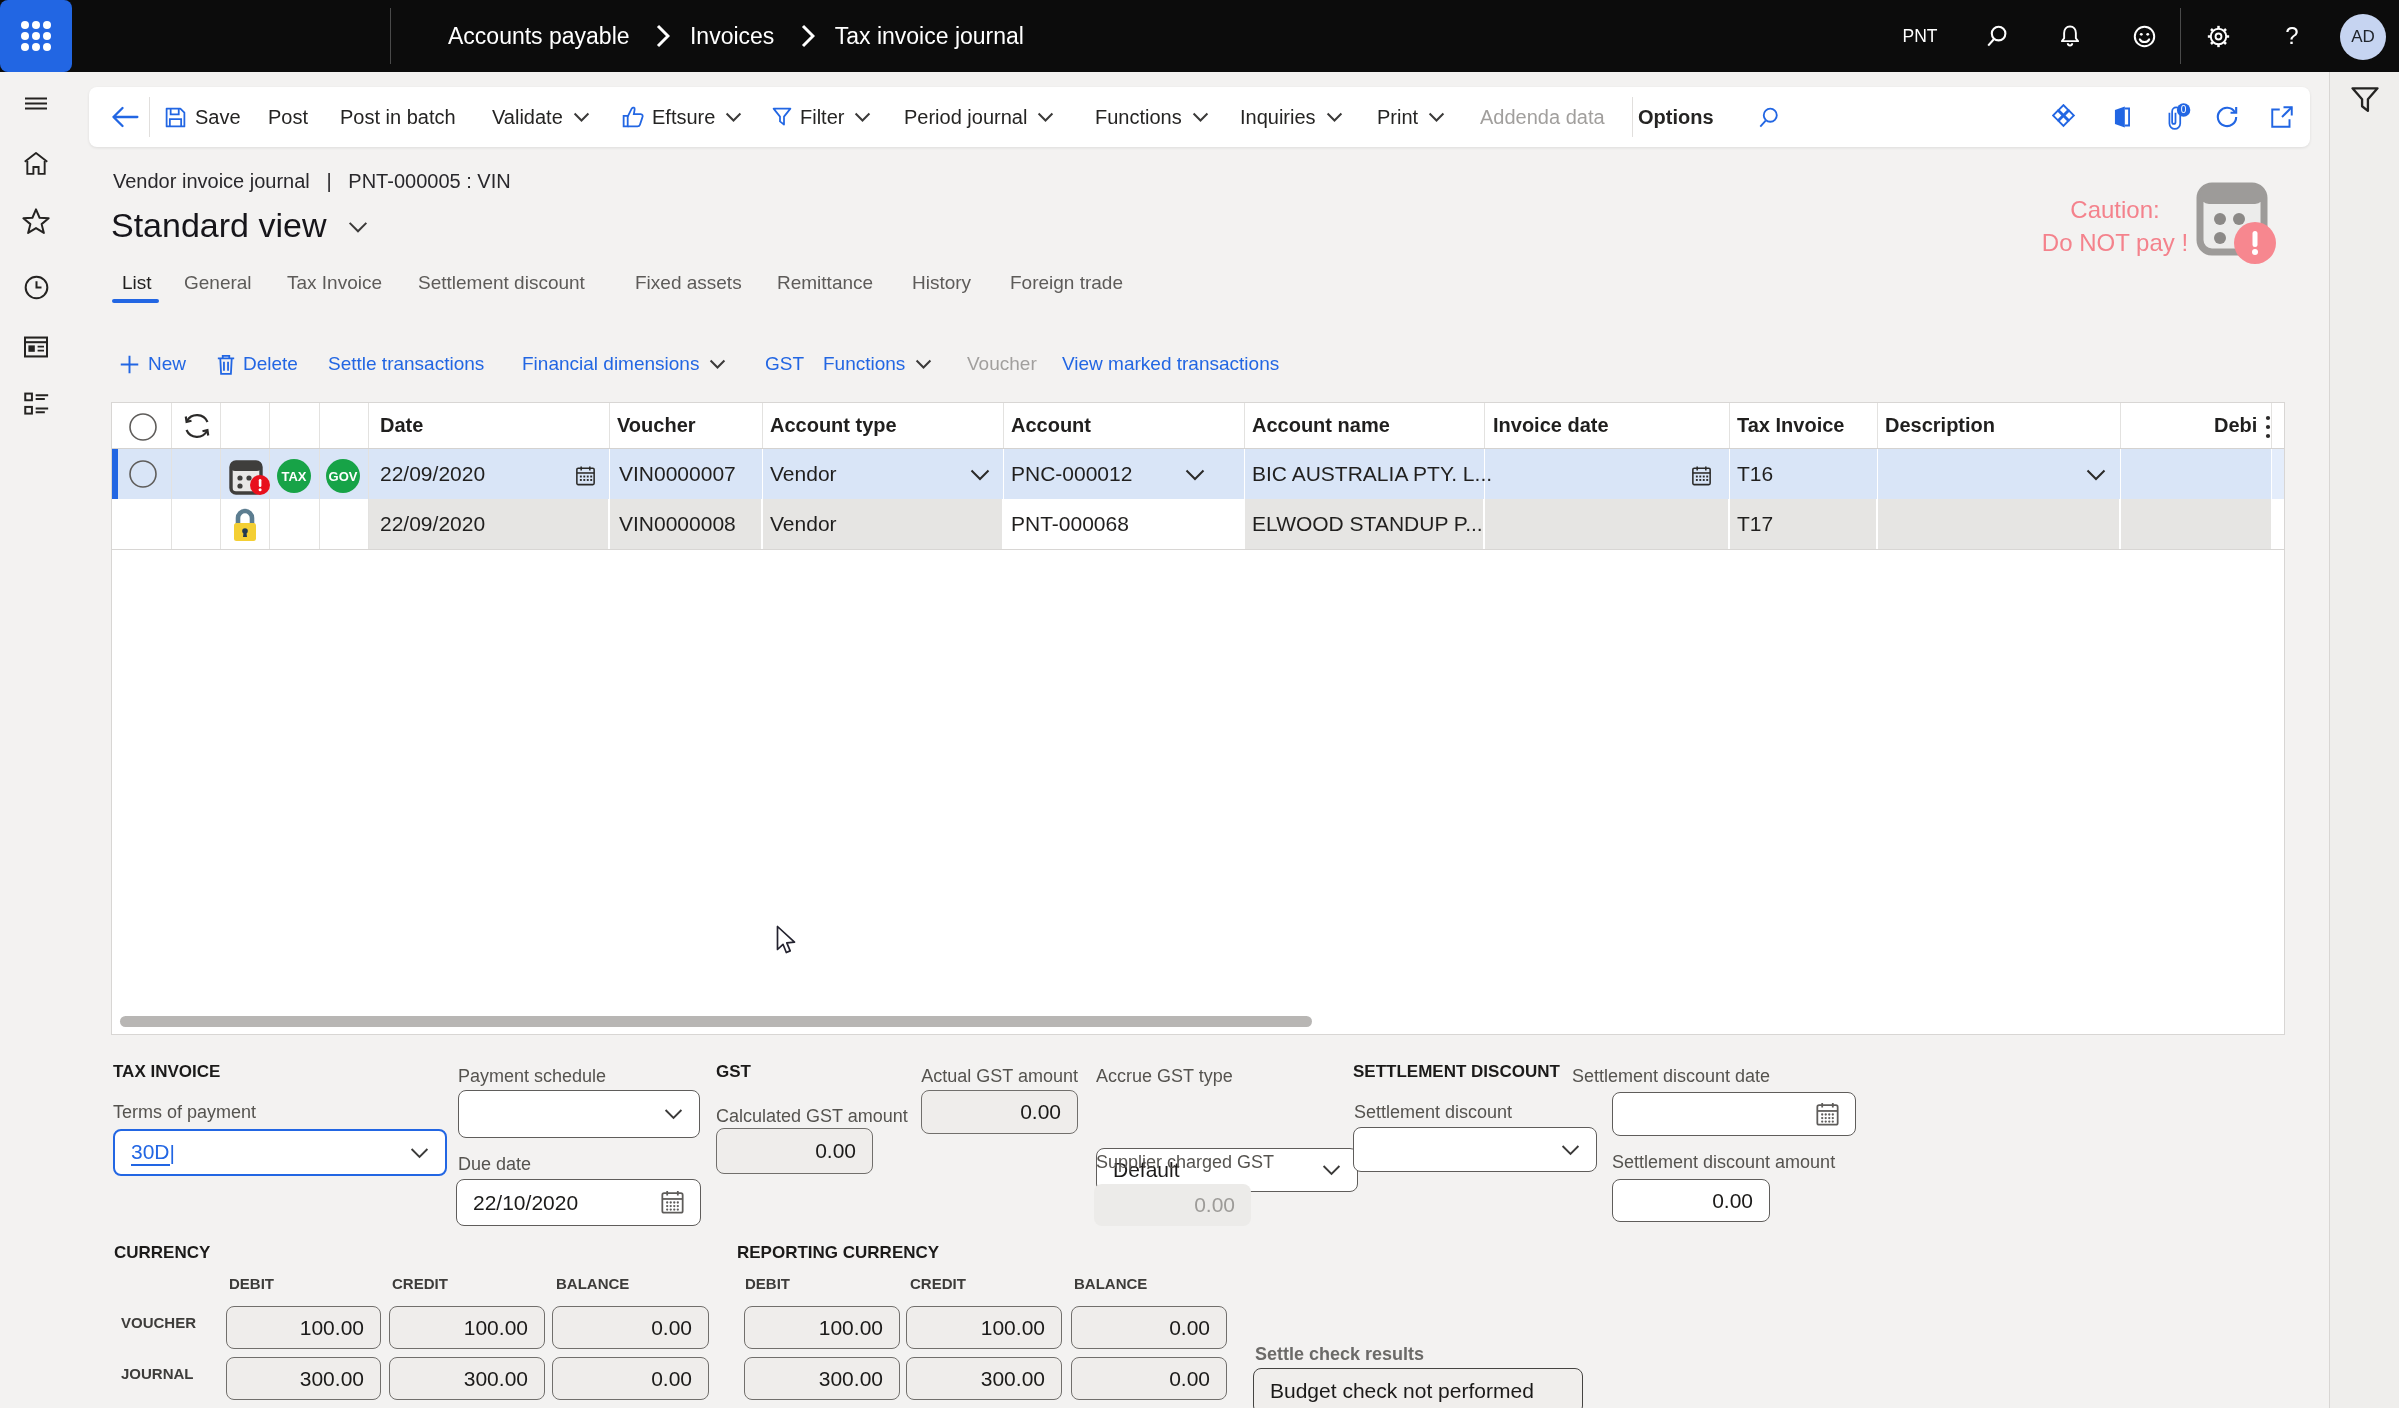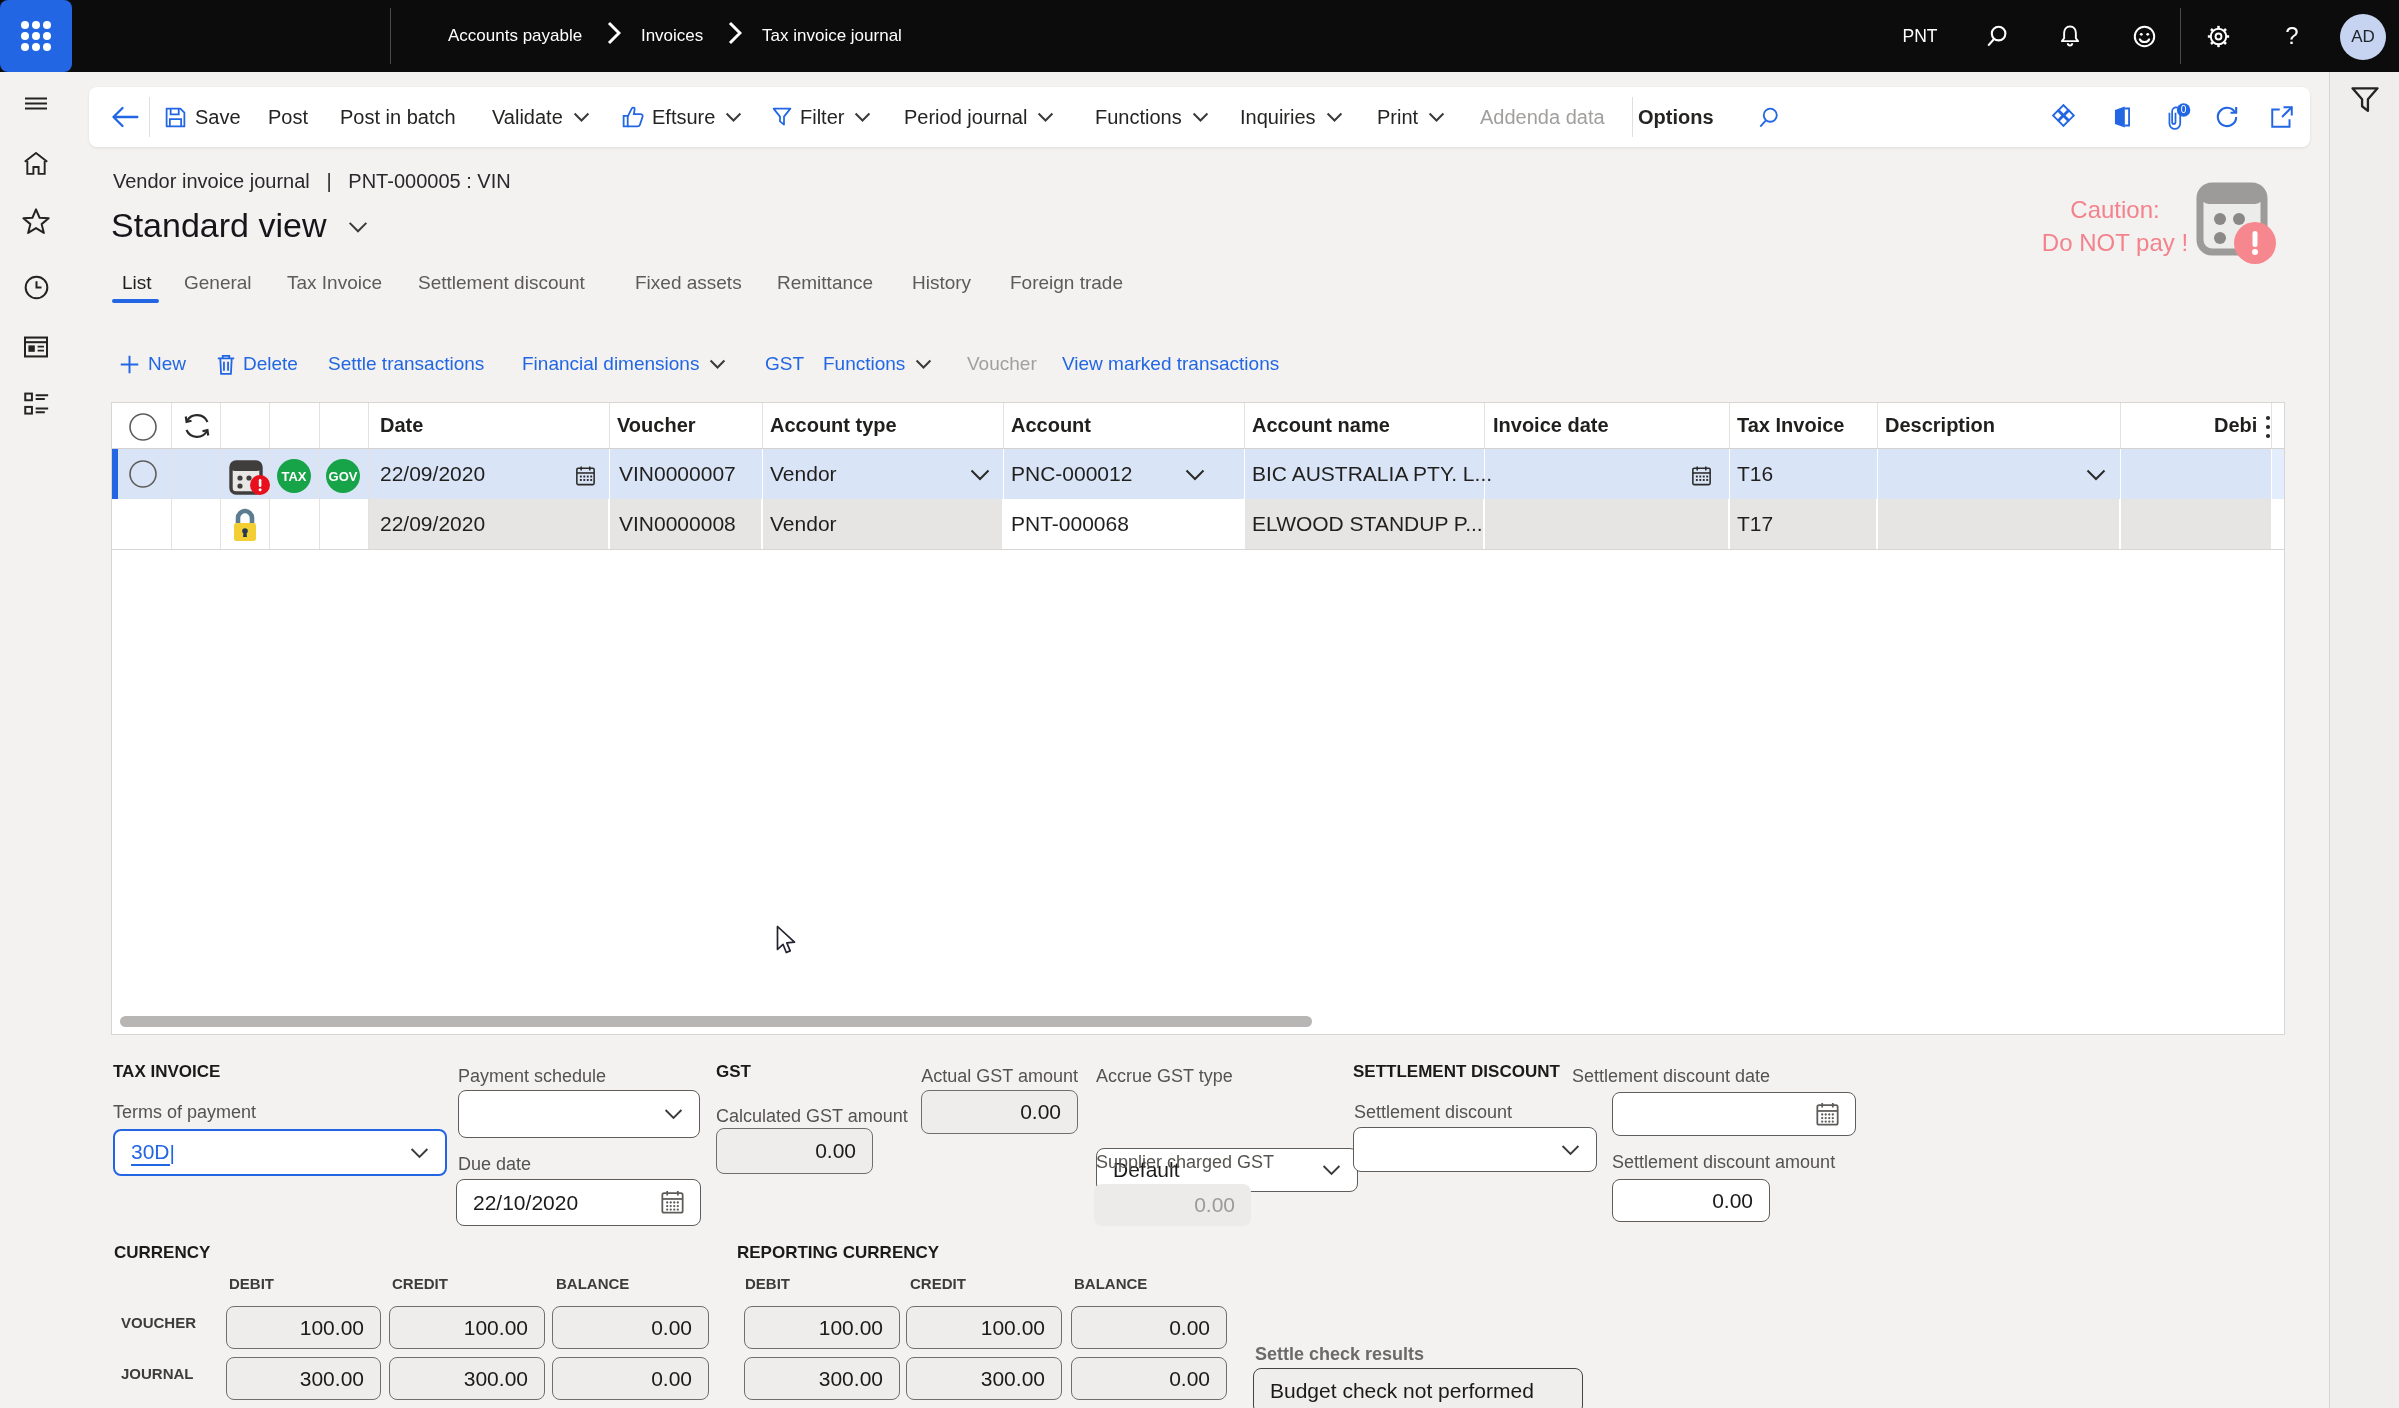--- a/index.html
+++ b/index.html
@@ -5,21 +5,21 @@
 * { margin:0; padding:0; box-sizing:border-box; }
 html,body { width:2399px; height:1408px; overflow:hidden; }
 body { font-family:"Liberation Sans", sans-serif; background:#f3f2f1; position:relative; color:#1f1e1d; }
 .abs { position:absolute; }
 
 
 #topbar { position:absolute; left:0; top:0; width:2399px; height:72px; background:#0c0c0c; }
 #waffle { position:absolute; left:0; top:0; width:72px; height:72px; background:#2266e3; border-radius:8px; }
 #apptitle { position:absolute; left:105px; top:0; height:72px; line-height:72px; color:#fff; font-size:23px; font-weight:700; letter-spacing:0.2px; }
 .tb-div { position:absolute; top:8px; height:56px; width:1px; background:#4a4a4a; }
-#crumbs { position:absolute; left:448px; top:0; height:72px; line-height:72px; color:#fff; font-size:17px; }
+#crumbs { position:absolute; left:448px; top:0; height:72px; line-height:72px; color:#fff; font-size:23px; }
 .crumb-sep { display:inline-block; margin:0 20px; }
 .topicon { position:absolute; top:0; height:72px; display:flex; align-items:center; justify-content:center; }
 #avatar { position:absolute; left:2340px; top:14px; width:46px; height:46px; border-radius:50%; background:#c6d4f1; color:#20242b; font-size:17px; text-align:center; line-height:46px; }
 
 
 #leftrail { position:absolute; left:0; top:72px; width:72px; height:1336px; background:#f3f2f1; }
 .lr-ic { position:absolute; left:0; width:72px; text-align:center; }
 
 
 #rightrail { position:absolute; left:2329px; top:72px; width:70px; height:1336px; background:#efeeec; border-left:1px solid #d8d6d4; }

